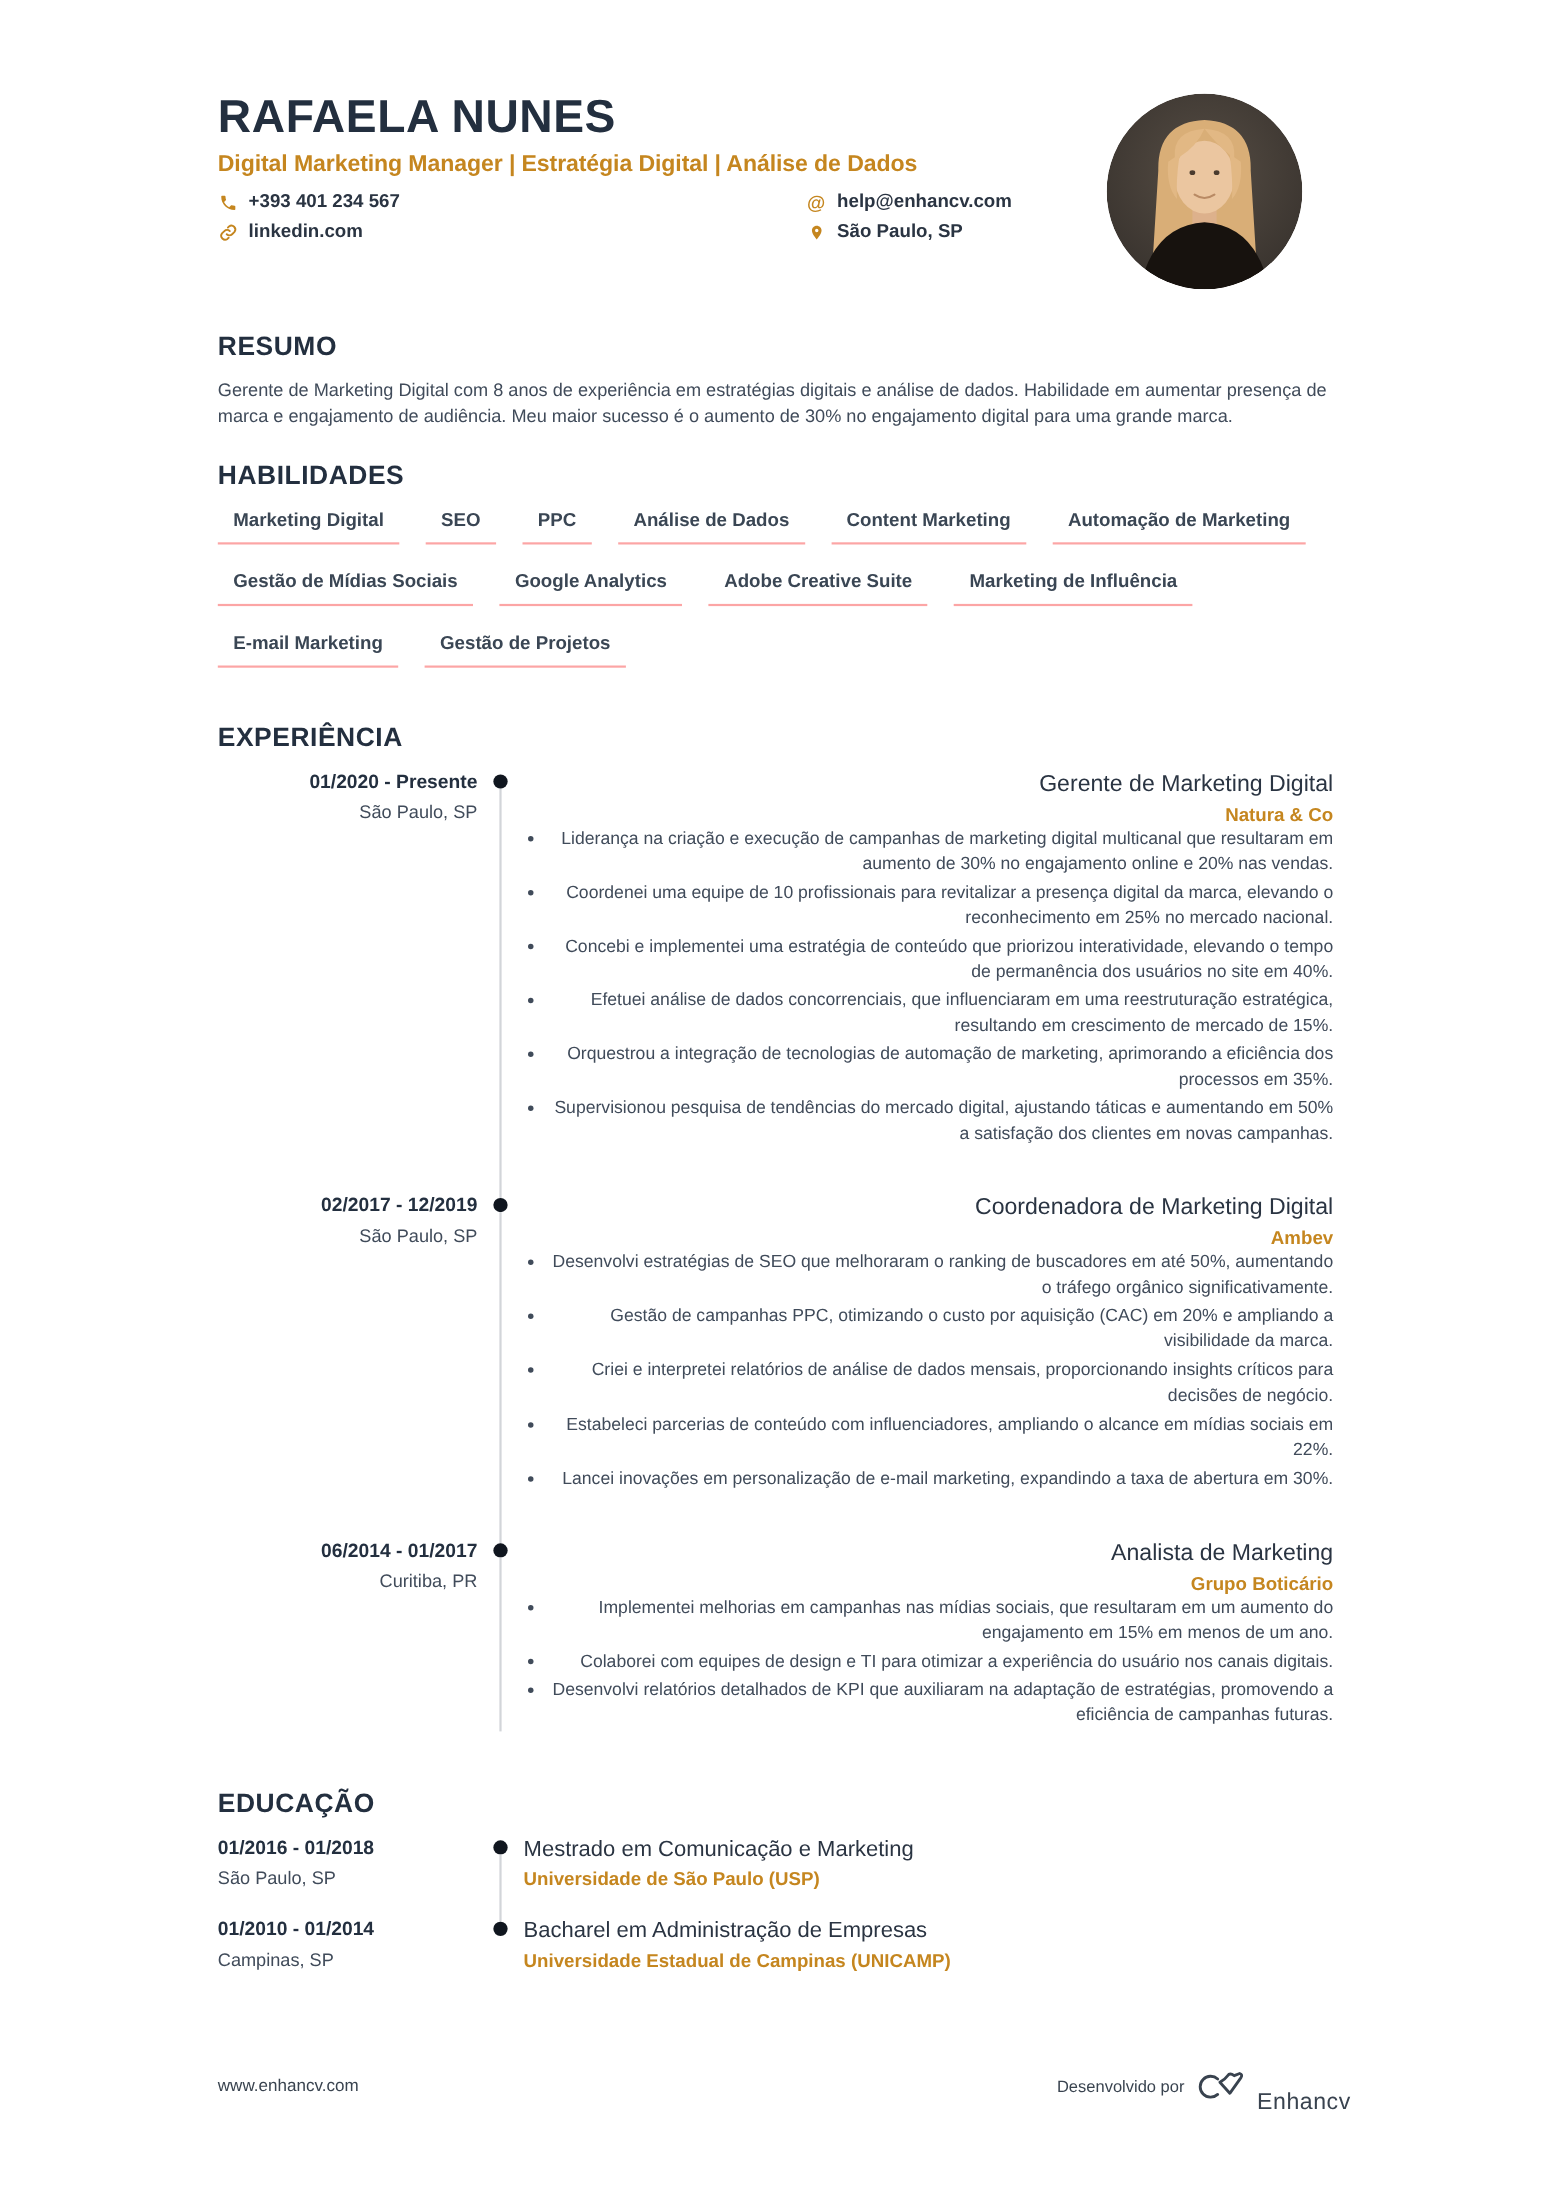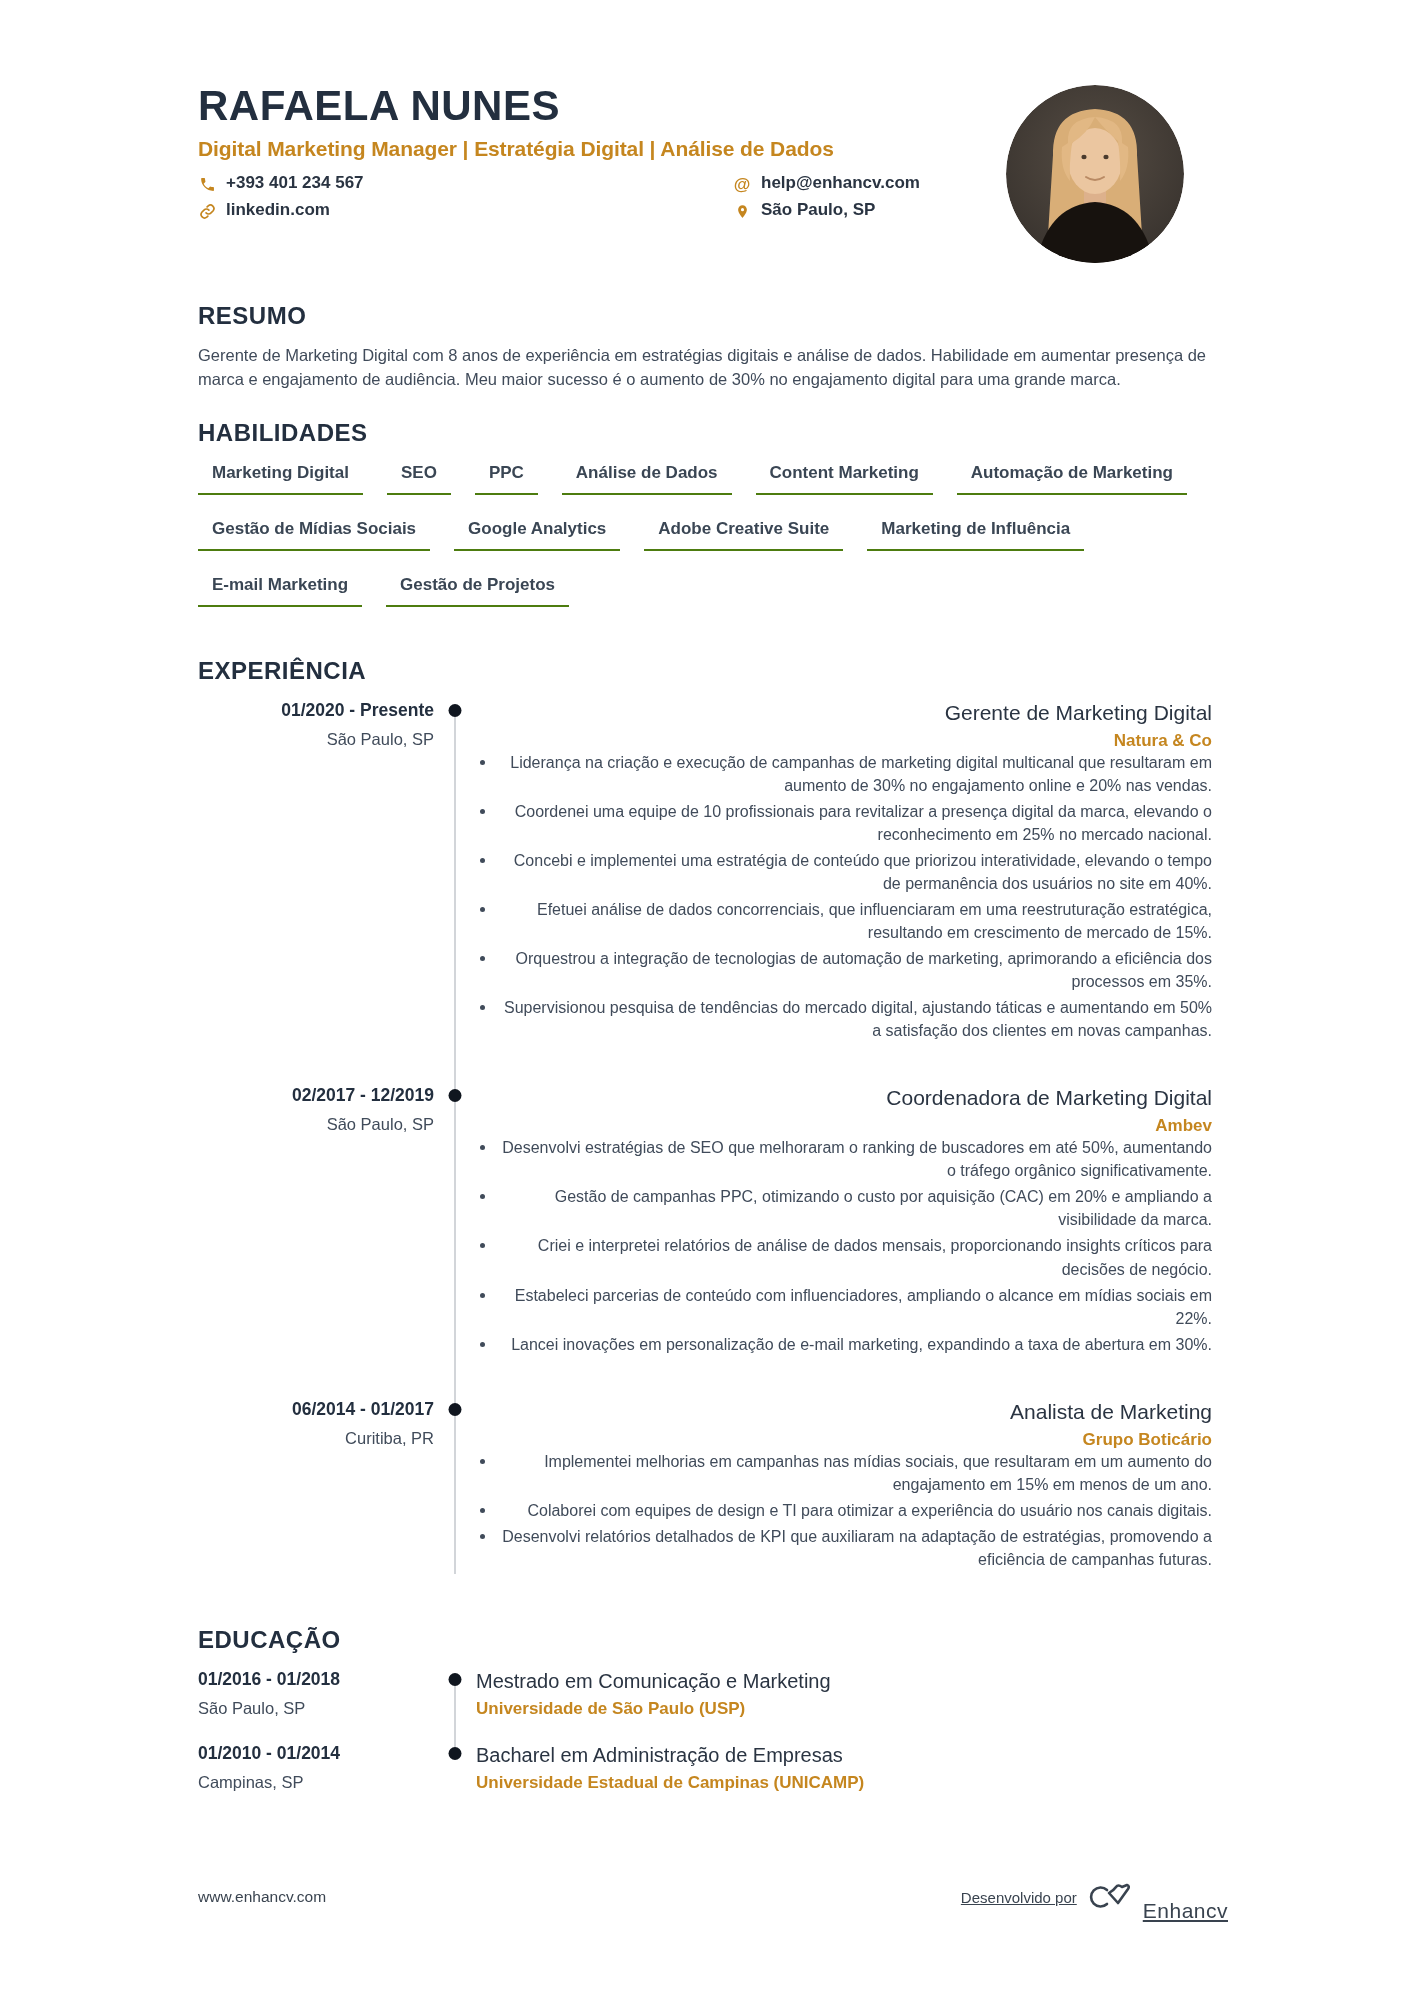--- a/index.html
+++ b/index.html
@@ -47,21 +47,21 @@
   .resumo p { margin-top:13px; font-size:16.5px; line-height:1.47; color:#404B5A; max-width:1266px; }
 
   .habilidades { margin-top:27px; }
   .skills-wrap {
     margin-top:16px; display:flex; flex-wrap:wrap;
     column-gap:24px; row-gap:24px; max-width:1266px;
   }
   .skill {
     font-size:17px; font-weight:700; color:#3A4654;
     padding:0 14px 10px 14px;
-    border-bottom:2px solid #4d7c0f;
+    border-bottom:2px solid #fca5a5;
     white-space:nowrap;
   }
 
   .experiencia { margin-top:50px; }
   .educacao    { margin-top:52px; }
 
   .entry {
     display:grid; grid-template-columns:236px 42px 1fr;
     margin-top:15px;
   }
@@ -98,21 +98,21 @@
 
   .entry.edu { margin-bottom:24px; }
   .entry.edu .etitle { font-size:20px; }
 
   
   .footer {
     position:absolute; left:72px; right:56px; bottom:72px;
     display:flex; justify-content:space-between; align-items:center;
   }
   .footer .site { font-size:15.5px; color:#39434F; }
-  .brandline { display:flex; align-items:center; gap:10px; color:#39434F;text-decoration:underline; }
+  .brandline { display:flex; align-items:center; gap:10px; color:#39434F; }
   .brandline .devby { font-size:15px; }
   .brandline .brand-name { font-size:21px; letter-spacing:.5px; color:#39434F;margin-top:28px; }
 </style>
 </head>
 <body>
 
 <div class="page">
 
   <div class="header">
     <div class="name">RAFAELA NUNES</div>

